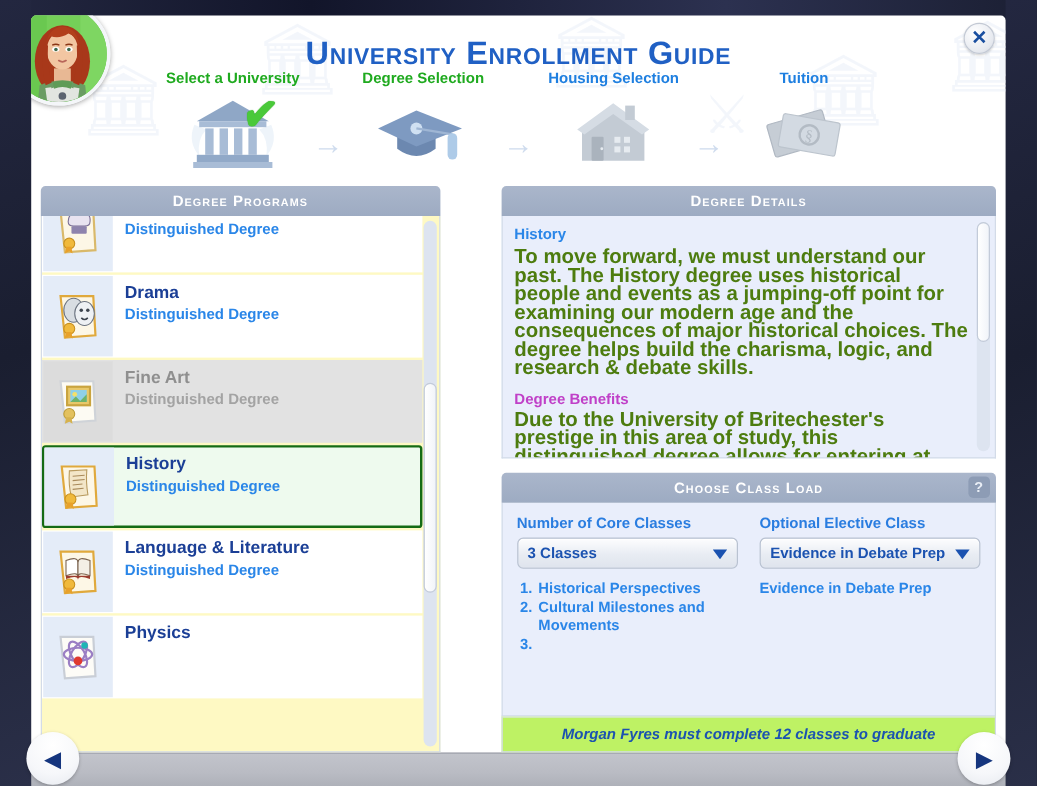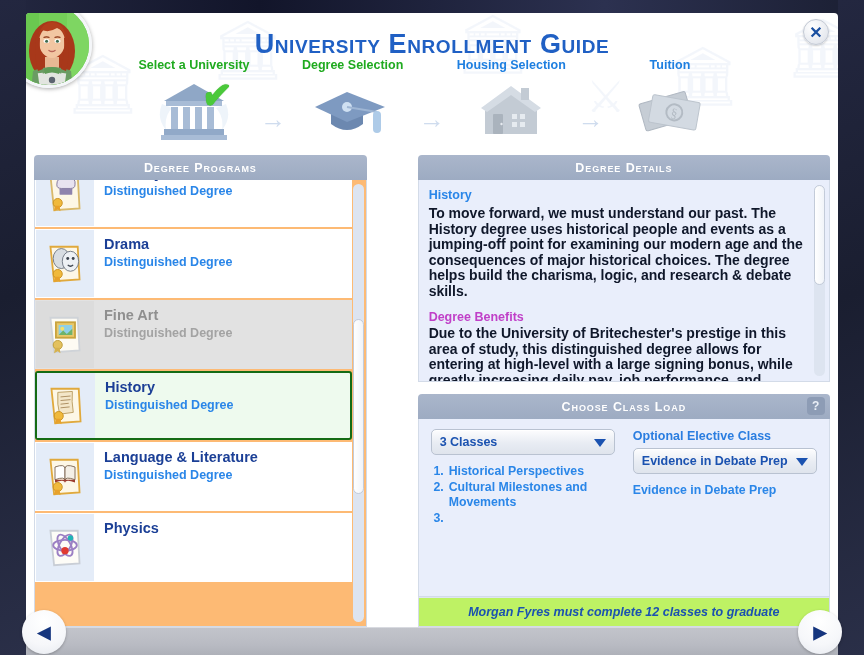--- a/index.html
+++ b/index.html
@@ -122,21 +122,21 @@
     width: 18px; height: 18px; border-radius: 4px;
     background: #8d9cb5; color: #e9eef6;
     font-size: 12px; font-weight: bold;
     display: flex; align-items: center; justify-content: center;
     font-variant: normal; cursor: pointer;
   }
 
   
   .list-wrap {
     position: relative; height: 447px;
-    background: #fdba74; border: 1px solid #d3dbe8; border-top: none;
+    background: #fef9c3; border: 1px solid #d3dbe8; border-top: none;
     overflow: hidden;
   }
   .list { position: absolute; top: -22px; left: 0; right: 14px; }
   .row {
     display: flex; align-items: stretch;
     height: 69px; background: #ffffff; margin-bottom: 2px;
     border: 1px solid transparent;
   }
   .row.disabled { background: #e2e2e2; }
   .row.selected {
@@ -174,21 +174,21 @@
   
   .details {
     position: relative; height: 202px;
     background: #e9eefb; border: 1px solid #d3dbe8; border-top: none;
     padding: 8px 22px 0 10px; overflow: hidden;
   }
   .det-title {
     font-size: 12.5px; font-weight: bold; color: #2a86e8; margin-bottom: 4px;
   }
   .det-body {
-    font-size: 14px; font-weight: bold; color: #0f172a; line-height: 15.5px;
+    font-size: 17px; font-weight: bold; color: #4d7c0f; line-height: 15.5px;
   }
   .det-sub {
     font-size: 12.5px; font-weight: bold; color: #c040c8;
     margin: 11px 0 2px;
   }
   .career-icon {
     margin-top: 6px; width: 40px; height: 14px; overflow: hidden;
   }
 
   
@@ -550,20 +550,21 @@
 
         <div class="classload">
           <div class="panel-head">
             <span>Choose Class Load</span>
             <span class="help-badge">?</span>
           </div>
 
           <div class="cl-body">
 
             <div class="cl-col">
+              <div class="cl-label">Number of Core Classes</div>
               <div class="select">
                 <span>3 Classes</span>
                 <span class="caret"></span>
               </div>
               <ul class="cl-list">
                 <li>
                   <span class="num">1.</span>
                   <span>Historical Perspectives</span>
                 </li>
                 <li>

